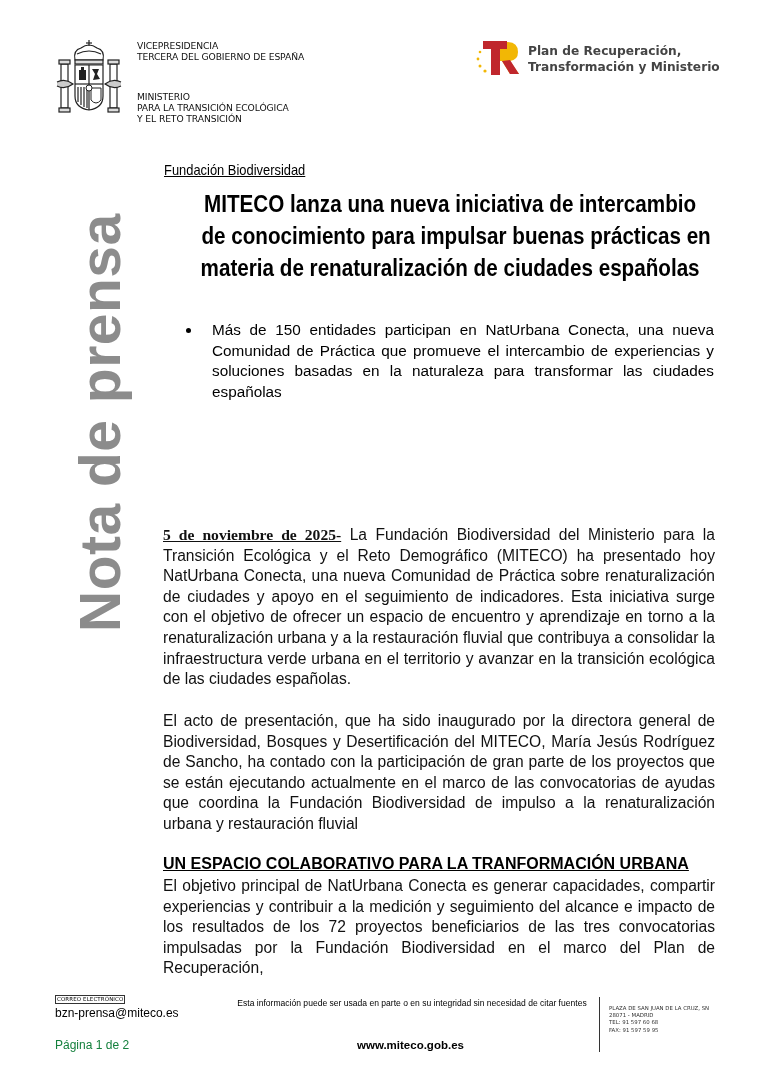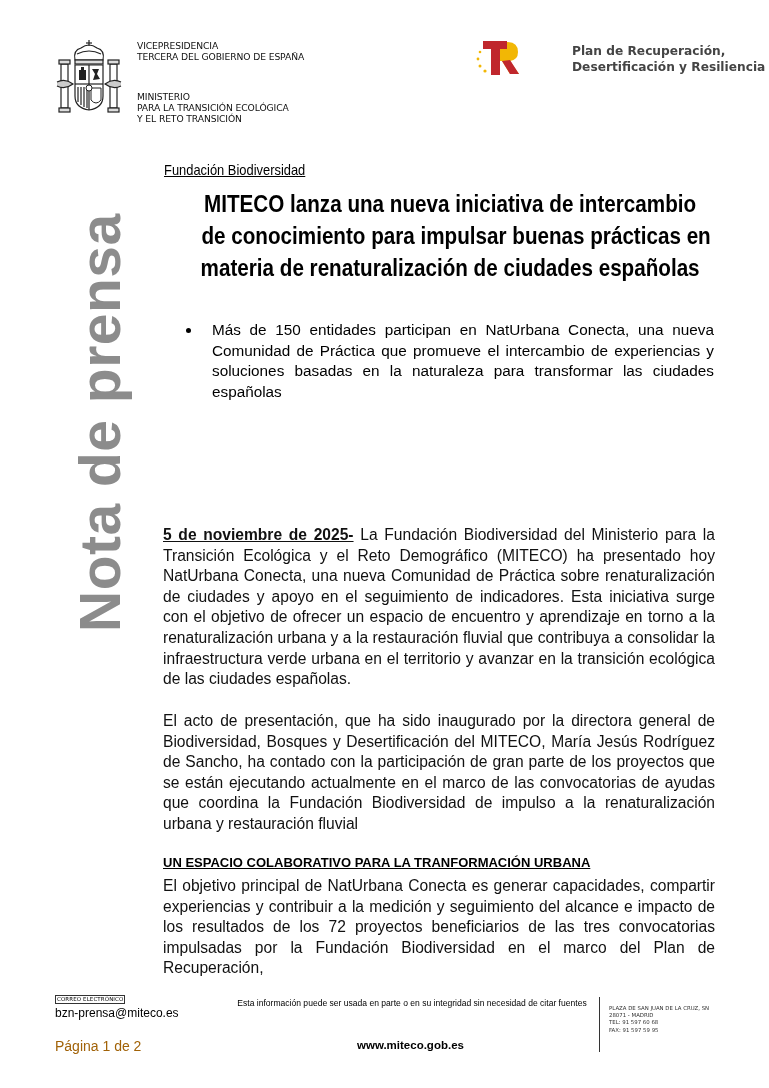--- a/index.html
+++ b/index.html
@@ -5,48 +5,48 @@
   html, body { margin: 0; padding: 0; background: #ffffff; }
   body { width: 769px; height: 1088px; position: relative; overflow: hidden; font-family: "Liberation Sans", sans-serif; color: #000; }
   .abs { position: absolute; }
 
   
   #coat { left: 55px; top: 38px; width: 68px; height: 78px; }
   .ministry-text { font-family: "DejaVu Sans", sans-serif; font-size: 9.2px; line-height: 11px; letter-spacing: -0.1px; color: #111; }
   #vice { left: 137px; top: 40px; }
   #minis { left: 137px; top: 91px; }
   #prtr-logo { left: 474px; top: 38px; width: 46px; height: 38px; }
-  #prtr-text { left: 528px; top: 44px; font-family: "DejaVu Sans", sans-serif; font-weight: bold; font-size: 12.2px; line-height: 15.5px; color: #444; margin-left: 44px; }
+  #prtr-text { left: 528px; top: 44px; font-family: "DejaVu Sans", sans-serif; font-weight: bold; font-size: 12.2px; line-height: 15.5px; color: #444; }
 
   
   #side-label { left: 72px; top: 632px; transform-origin: 0 0; transform: rotate(-90deg); font-family: "Liberation Sans", sans-serif; font-weight: bold; font-size: 57px; color: #8c8c8c; white-space: nowrap; line-height: 57px; letter-spacing: 0.5px; }
 
   
   #org-link { left: 164px; top: 161px; font-size: 15px; text-decoration: underline; transform: scaleX(0.86); transform-origin: 0 0; }
   #headline { left: 160px; top: 188px; width: 580px; text-align: center; font-weight: bold; font-size: 24px; line-height: 32px; }
   #headline span { display: inline-block; transform: scaleX(0.86); transform-origin: center; white-space: nowrap; }
 
   .bullets { left: 186px; top: 320px; width: 528px; margin: 0; padding: 0; list-style: none; }
   .bullets li { position: relative; padding-left: 26px; font-weight: normal; font-size: 15.3px; line-height: 20.5px; text-align: justify; margin-bottom: 21px; }
   .bullets li .dot { position: absolute; left: 0; top: 8px; width: 5px; height: 5px; border-radius: 50%; background: #000; }
 
   .para { left: 163px; width: 552px; font-size: 15.6px; line-height: 20.6px; text-align: justify; color: #111; }
   #p1 { top: 525px; }
   #p2 { top: 711px; }
-  #sec-title { left: 163px; top: 855px; font-weight: bold; font-size: 13px; text-decoration: underline; white-space: nowrap; }
+  #sec-title { left: 163px; top: 855px; font-weight: bold; font-size: 16px; text-decoration: underline; white-space: nowrap; }
   #p3 { top: 876px; }
-  .date-lead { font-weight: bold; text-decoration: underline; }
+  .date-lead { font-weight: bold; text-decoration: underline; font-family: Liberation Serif, serif; }
 
   
   #email-label { left: 55px; top: 995px; font-family: "DejaVu Sans", sans-serif; font-size: 5.5px; border: 1px solid #333; padding: 0 1px; line-height: 7px; letter-spacing: 0.1px; }
   #email { left: 55px; top: 1006px; font-size: 12px; }
   #disclaimer { left: 228px; top: 997px; width: 368px; text-align: center; font-size: 9px; line-height: 13px; transform: scaleX(0.95); }
   #footer-divider { left: 599px; top: 997px; width: 1px; height: 55px; background: #333; }
   #address { left: 609px; top: 1005px; font-family: "DejaVu Sans", sans-serif; font-size: 5.4px; line-height: 7.2px; color: #333; }
-  #page-num { left: 55px; top: 1038px; font-size: 14px; color: #a16207; }
+  #page-num { left: 55px; top: 1038px; font-size: 12px; color: #15803d; }
   #website { left: 357px; top: 1039px; font-size: 11.5px; font-weight: bold; }
 </style>
 </head>
 <body>
 
 <div id="coat" class="abs">
   <svg width="68" height="78" viewBox="0 0 68 78">
     <g fill="none" stroke="#222" stroke-width="1.2">
 
       <path d="M20 22 Q18 12 26 10 Q34 4 42 10 Q50 12 48 22 Z" fill="#fff"></path>
@@ -104,21 +104,21 @@
     <g fill="#f2b705">
       <circle cx="6" cy="14" r="1.3"></circle>
       <circle cx="4" cy="21" r="1.4"></circle>
       <circle cx="6" cy="28" r="1.5"></circle>
       <circle cx="11" cy="33" r="1.6"></circle>
     </g>
   </svg>
 </div>
 <div id="prtr-text" class="abs">
   <div>Plan de Recuperación,</div>
-  <div>Desertificación y Resiliencia</div>
+  <div>Transformación y Ministerio</div>
 </div>
 
 <div id="side-label" class="abs">Nota de prensa</div>
 
 <div id="org-link" class="abs">Fundación Biodiversidad</div>
 
 <div id="headline" class="abs">
   <span>MITECO lanza una nueva iniciativa de intercambio</span><br>
   <span>de conocimiento para impulsar buenas prácticas en</span><br>
   <span>materia de renaturalización de ciudades españolas</span>

